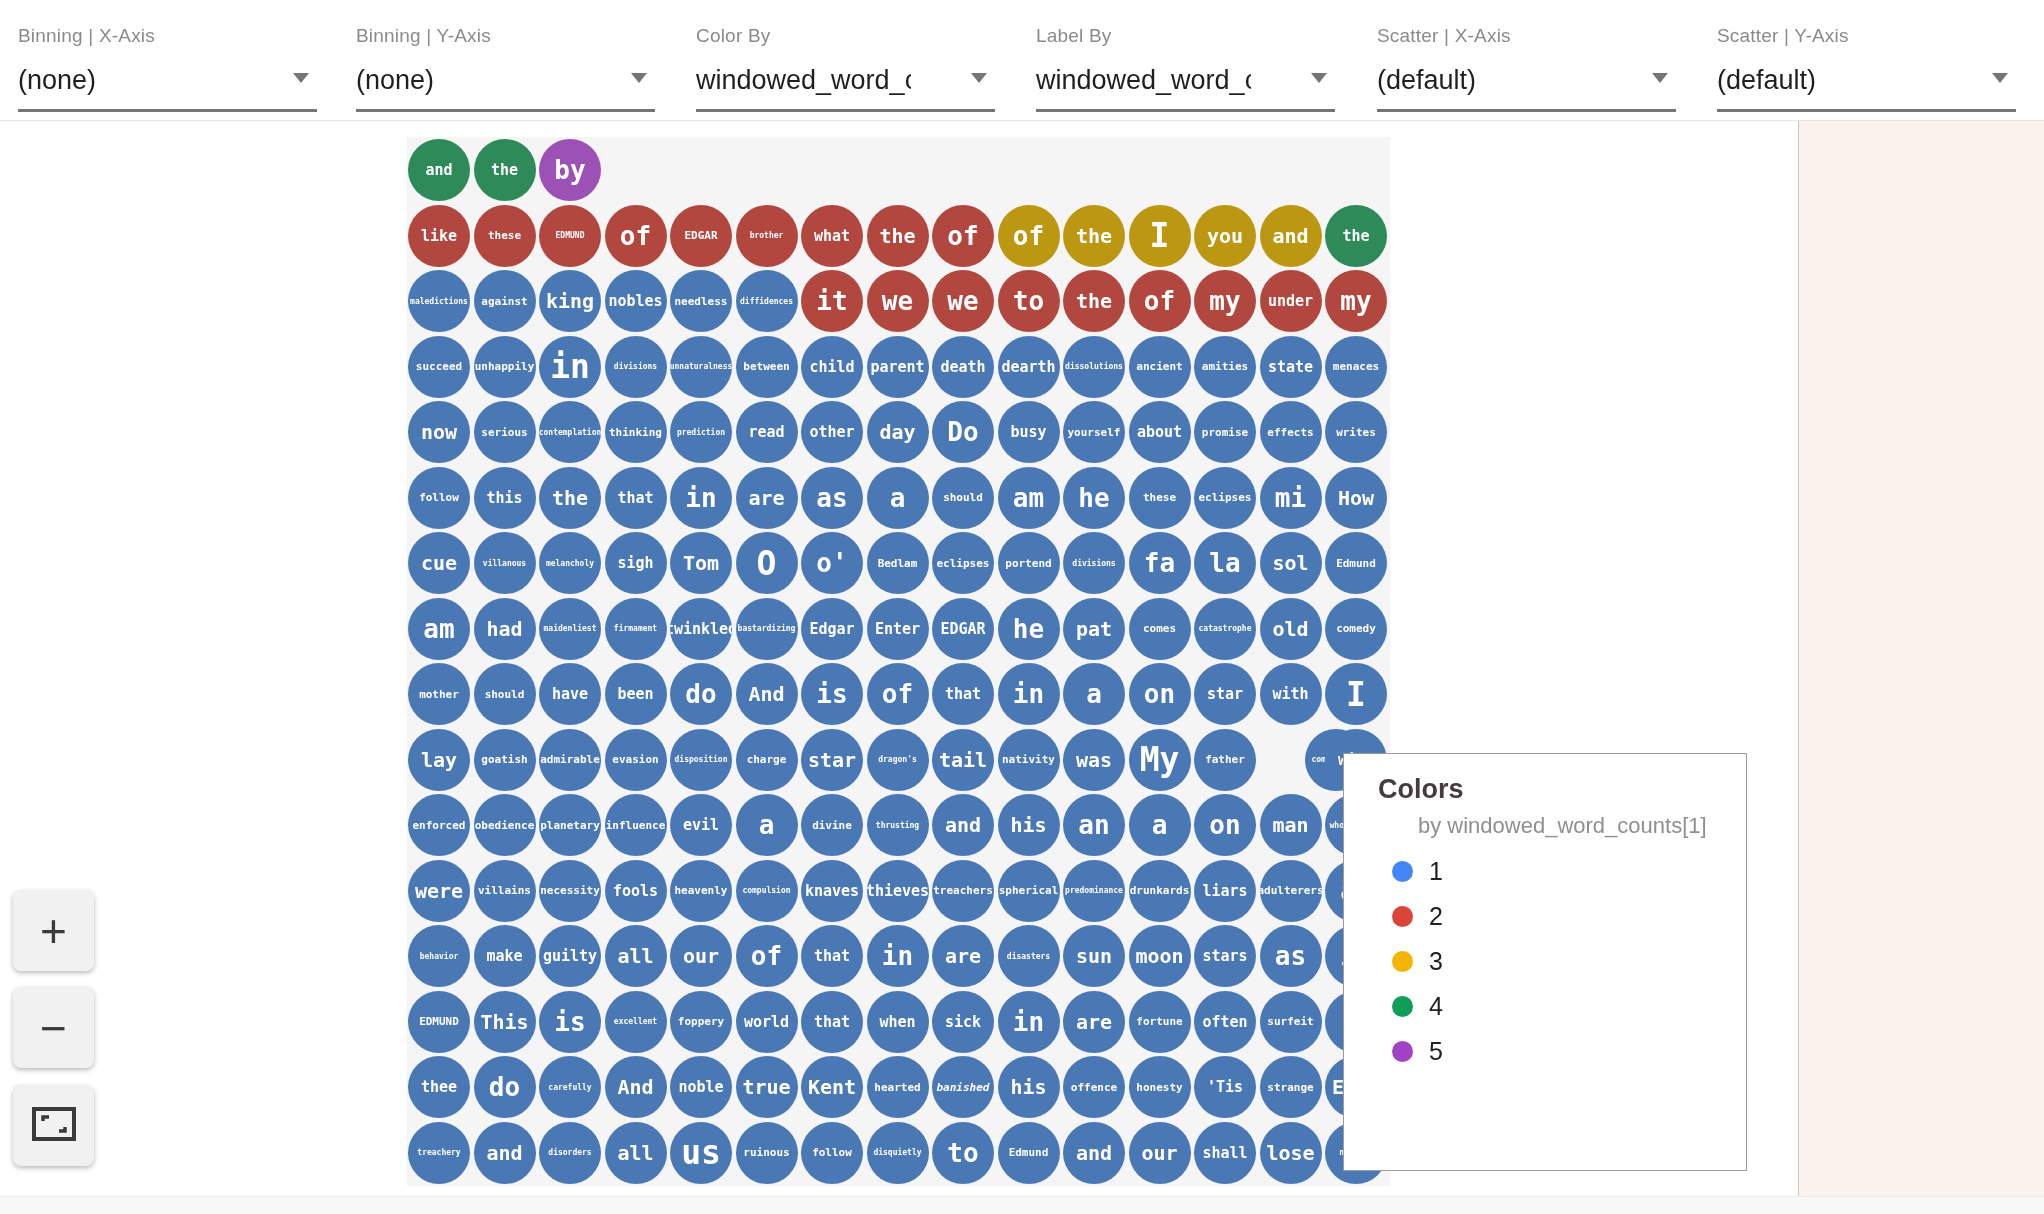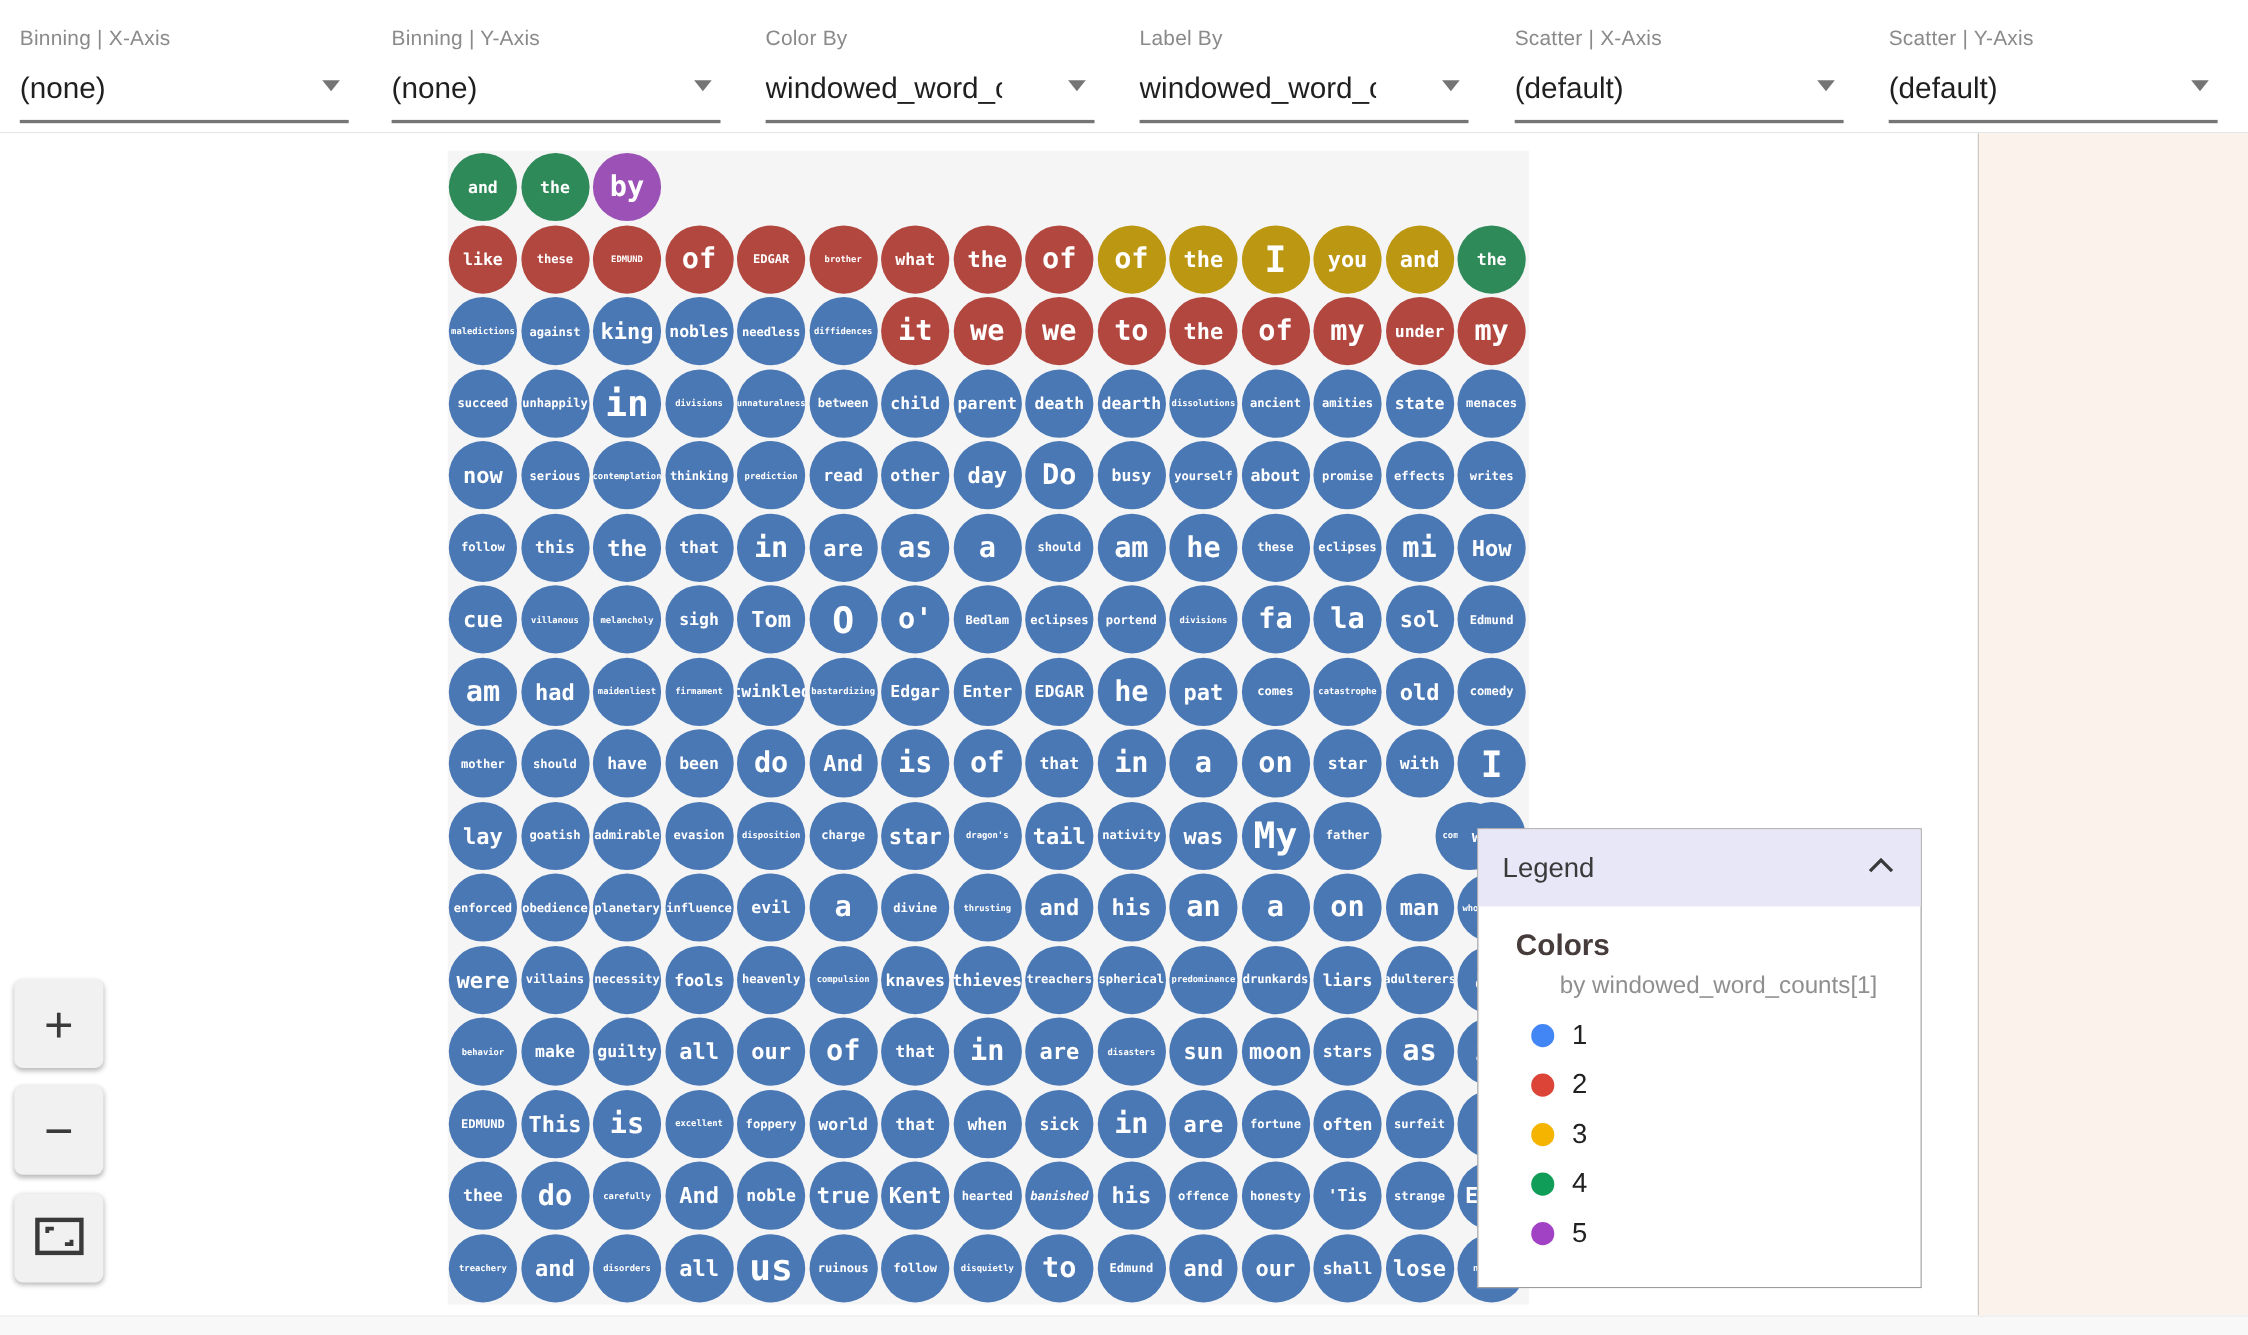--- a/index.html
+++ b/index.html
@@ -345,28 +345,20 @@
     <span>
       <svg width="46" height="36" viewBox="0 0 46 36">
         <rect x="3" y="3" width="40" height="30" fill="none" stroke="#3a3a3a" stroke-width="4"></rect>
         <path d="M12 15 V11 H18" fill="none" stroke="#3a3a3a" stroke-width="3.5"></path>
         <path d="M34 21 V25 H28" fill="none" stroke="#3a3a3a" stroke-width="3.5"></path>
       </svg>
     </span>
   </button>
 
   <div class="legend">
-    <div class="legend-header">
-      <span class="legend-title">Legend</span>
-      <span>
-        <svg width="28" height="18" viewBox="0 0 28 18">
-            <polyline points="4,14 14,4 24,14" fill="none" stroke="#3a3a3a" stroke-width="3"></polyline>
-          </svg>
-      </span>
-    </div>
     <div class="legend-body">
       <div class="legend-section-title">Colors</div>
       <div class="legend-subtitle">by windowed_word_counts[1]</div>
       <div id="legend-items">
           <div class="legend-item">
             <span class="legend-dot" style="background: rgb(66, 133, 244);"></span>
             <span class="legend-item-label">1</span>
           </div>
           <div class="legend-item">
             <span class="legend-dot" style="background: rgb(219, 68, 55);"></span>

